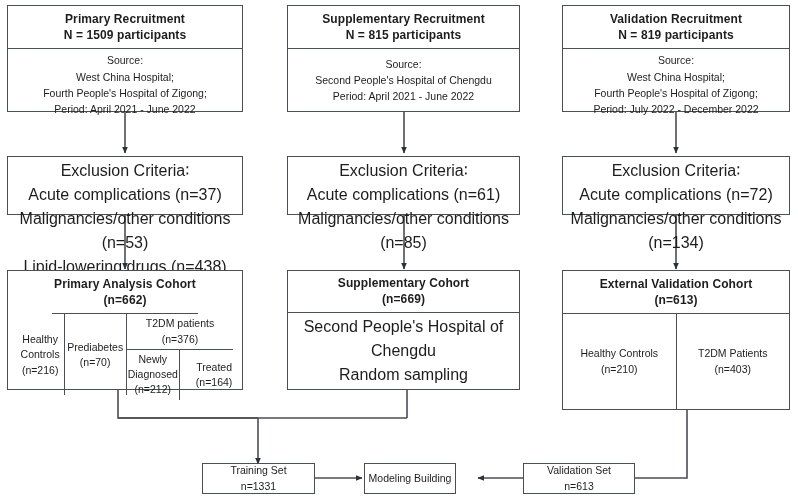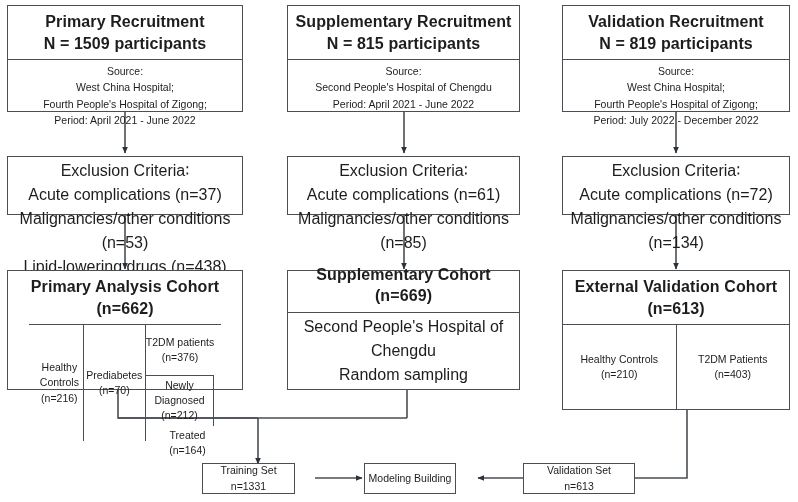--- a/index.html
+++ b/index.html
@@ -16,21 +16,21 @@
     border:1.6px solid #4a4f55;
     background:#ffffff;
     box-sizing:border-box;
     display:flex;flex-direction:column;
     z-index:2;
   }
   .box-head{
     border-bottom:1.6px solid #4a4f55;
     text-align:center;
     font-weight:bold;
-    font-size:16px;
+    font-size:12px;
     line-height:1.35;
     padding:5px 2px 5px 2px;
     letter-spacing:0.1px;
   }
   .box-body{
     flex:1;
     display:flex;align-items:center;justify-content:center;
     text-align:center;
     font-size:10.5px;
     line-height:1.55;
@@ -53,21 +53,21 @@
   .cell:last-child{border-right:none;}
   .t2dm-wrap{
     display:flex;flex-direction:column;flex:1;box-sizing:border-box;
   }
   .t2dm-top{
     flex:0 0 44%;
     display:flex;align-items:center;justify-content:center;
     text-align:center;font-size:10.5px;line-height:1.45;
     border-bottom:1.6px solid #4a4f55;box-sizing:border-box;
   }
-  .t2dm-bottom{flex:1;display:flex;flex-direction:column;box-sizing:border-box;}
+  .t2dm-bottom{flex:1;display:flex;flex-direction:row;box-sizing:border-box;}
   .small-box{
     position:absolute;border:1.6px solid #4a4f55;background:#fff;box-sizing:border-box;
     display:flex;align-items:center;justify-content:center;text-align:center;
     font-size:10.5px;line-height:1.5;z-index:2;
   }
 </style>
 </head>
 <body>
 
 <div id="canvas">
@@ -250,21 +250,21 @@
       </div>
       <div class="cell" style="flex:1;">
         <div>
           <div>T2DM Patients</div>
           <div>(n=403)</div>
         </div>
       </div>
     </div>
   </div>
 
-  <div class="small-box" style="left:202px;top:463px;width:93px;height:31px;">
+  <div class="small-box" style="left:202px;top:463px;width:113px;height:31px;">
     <div>
       <div>Training Set</div>
       <div>n=1331</div>
     </div>
   </div>
 
   <div class="small-box" style="left:364px;top:463px;width:92px;height:31px;">
     <div>Modeling Building</div>
   </div>
 

